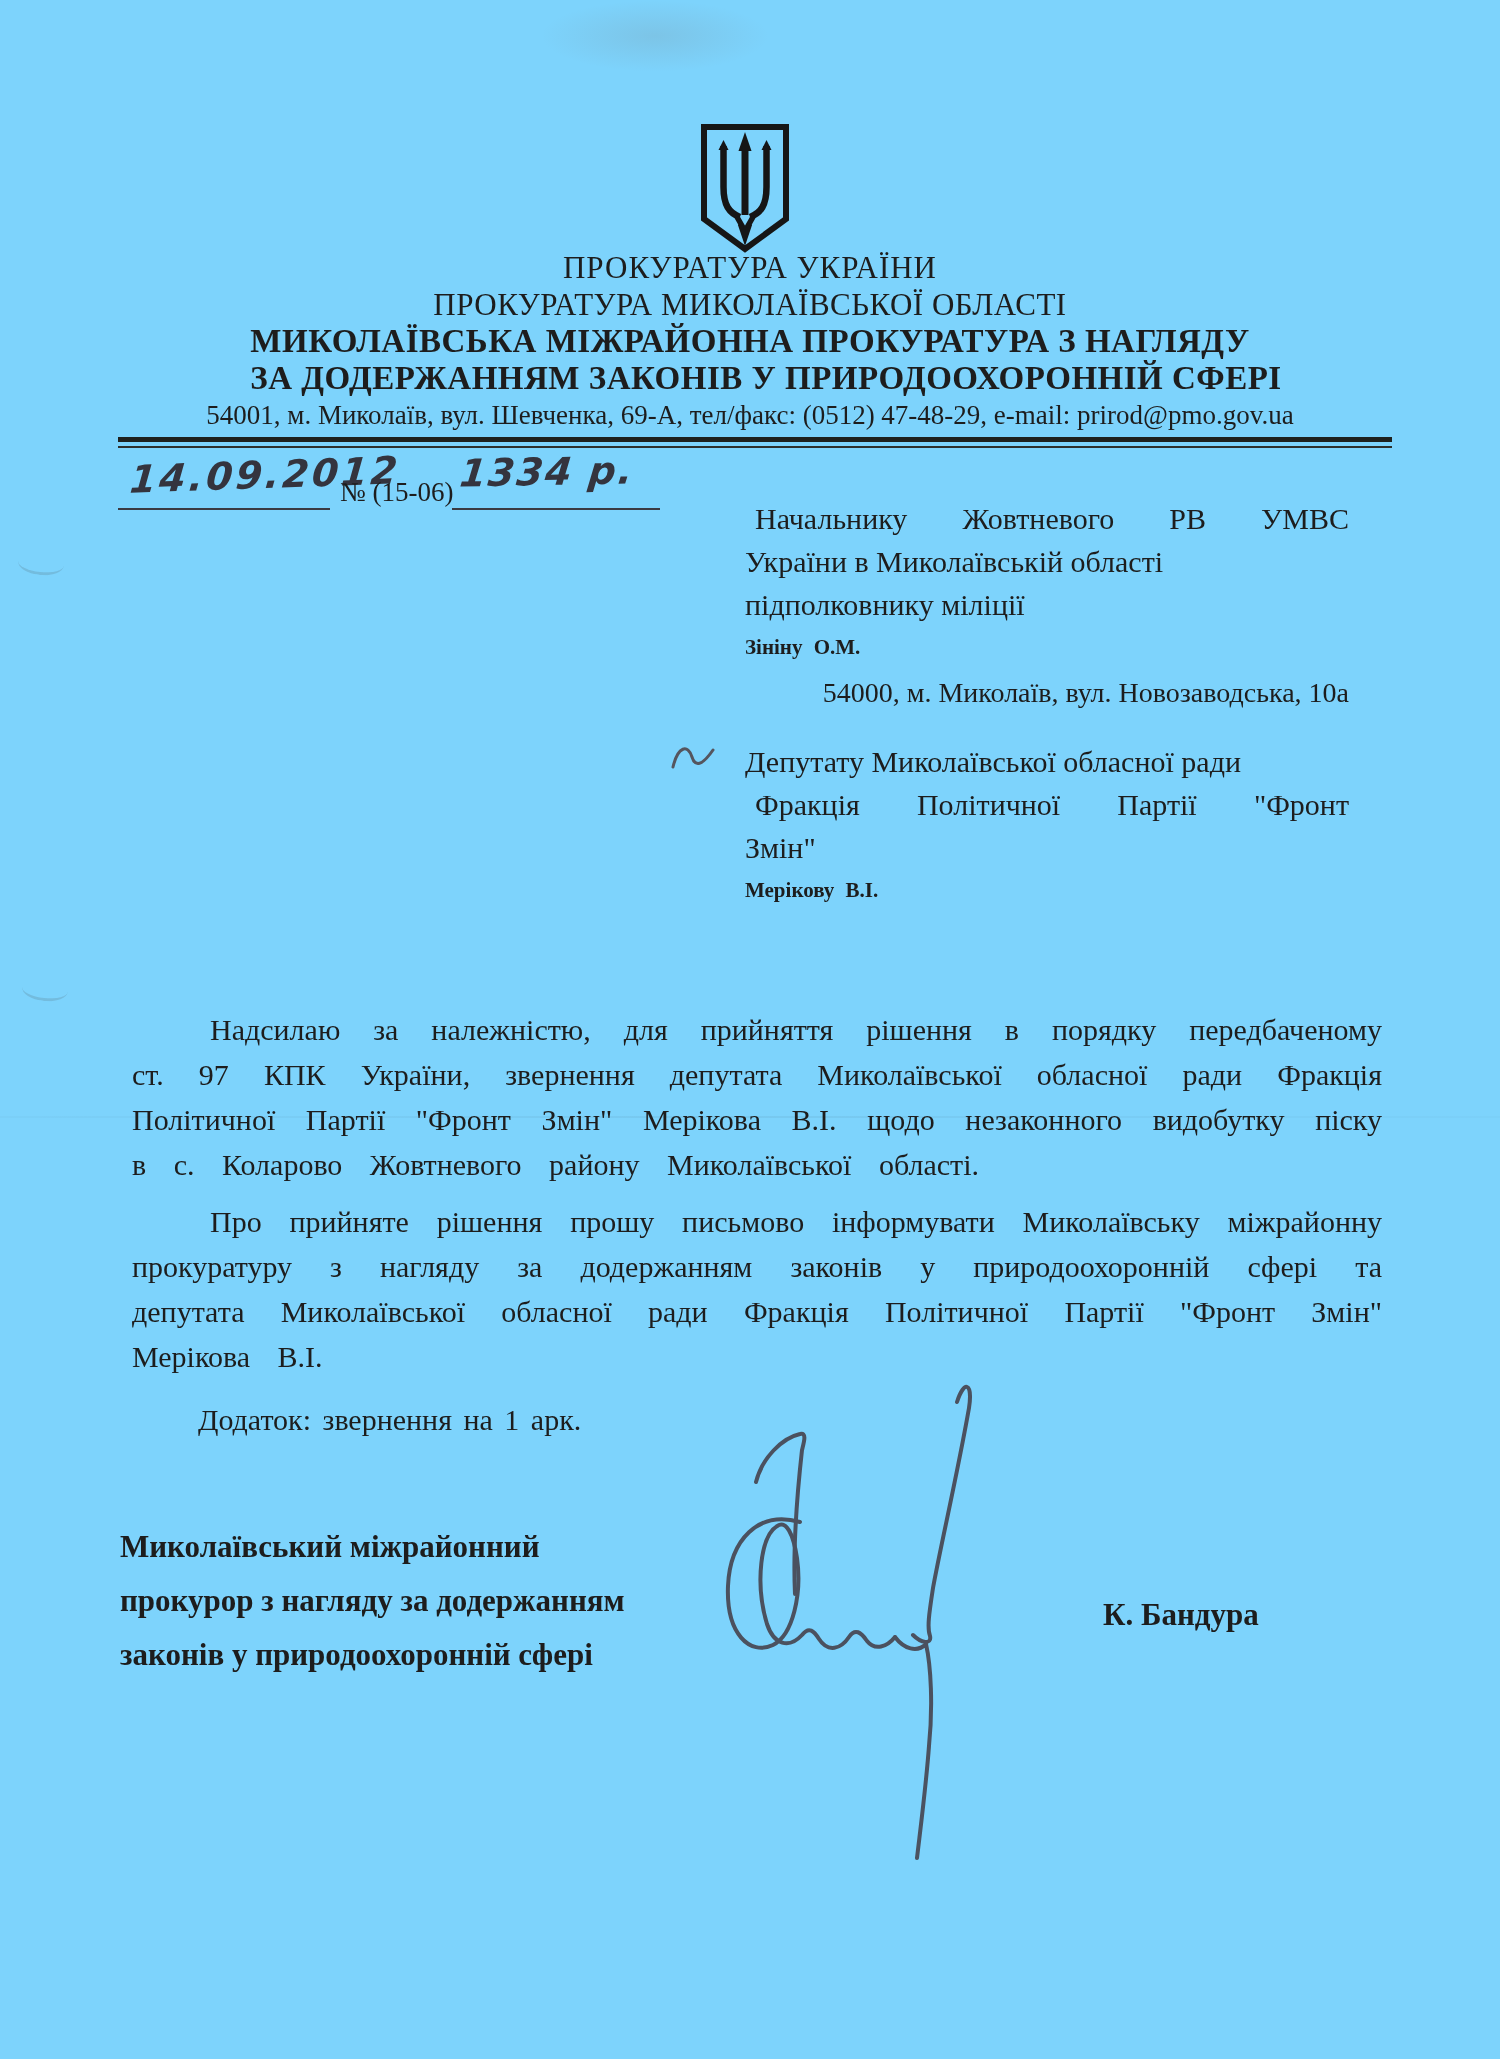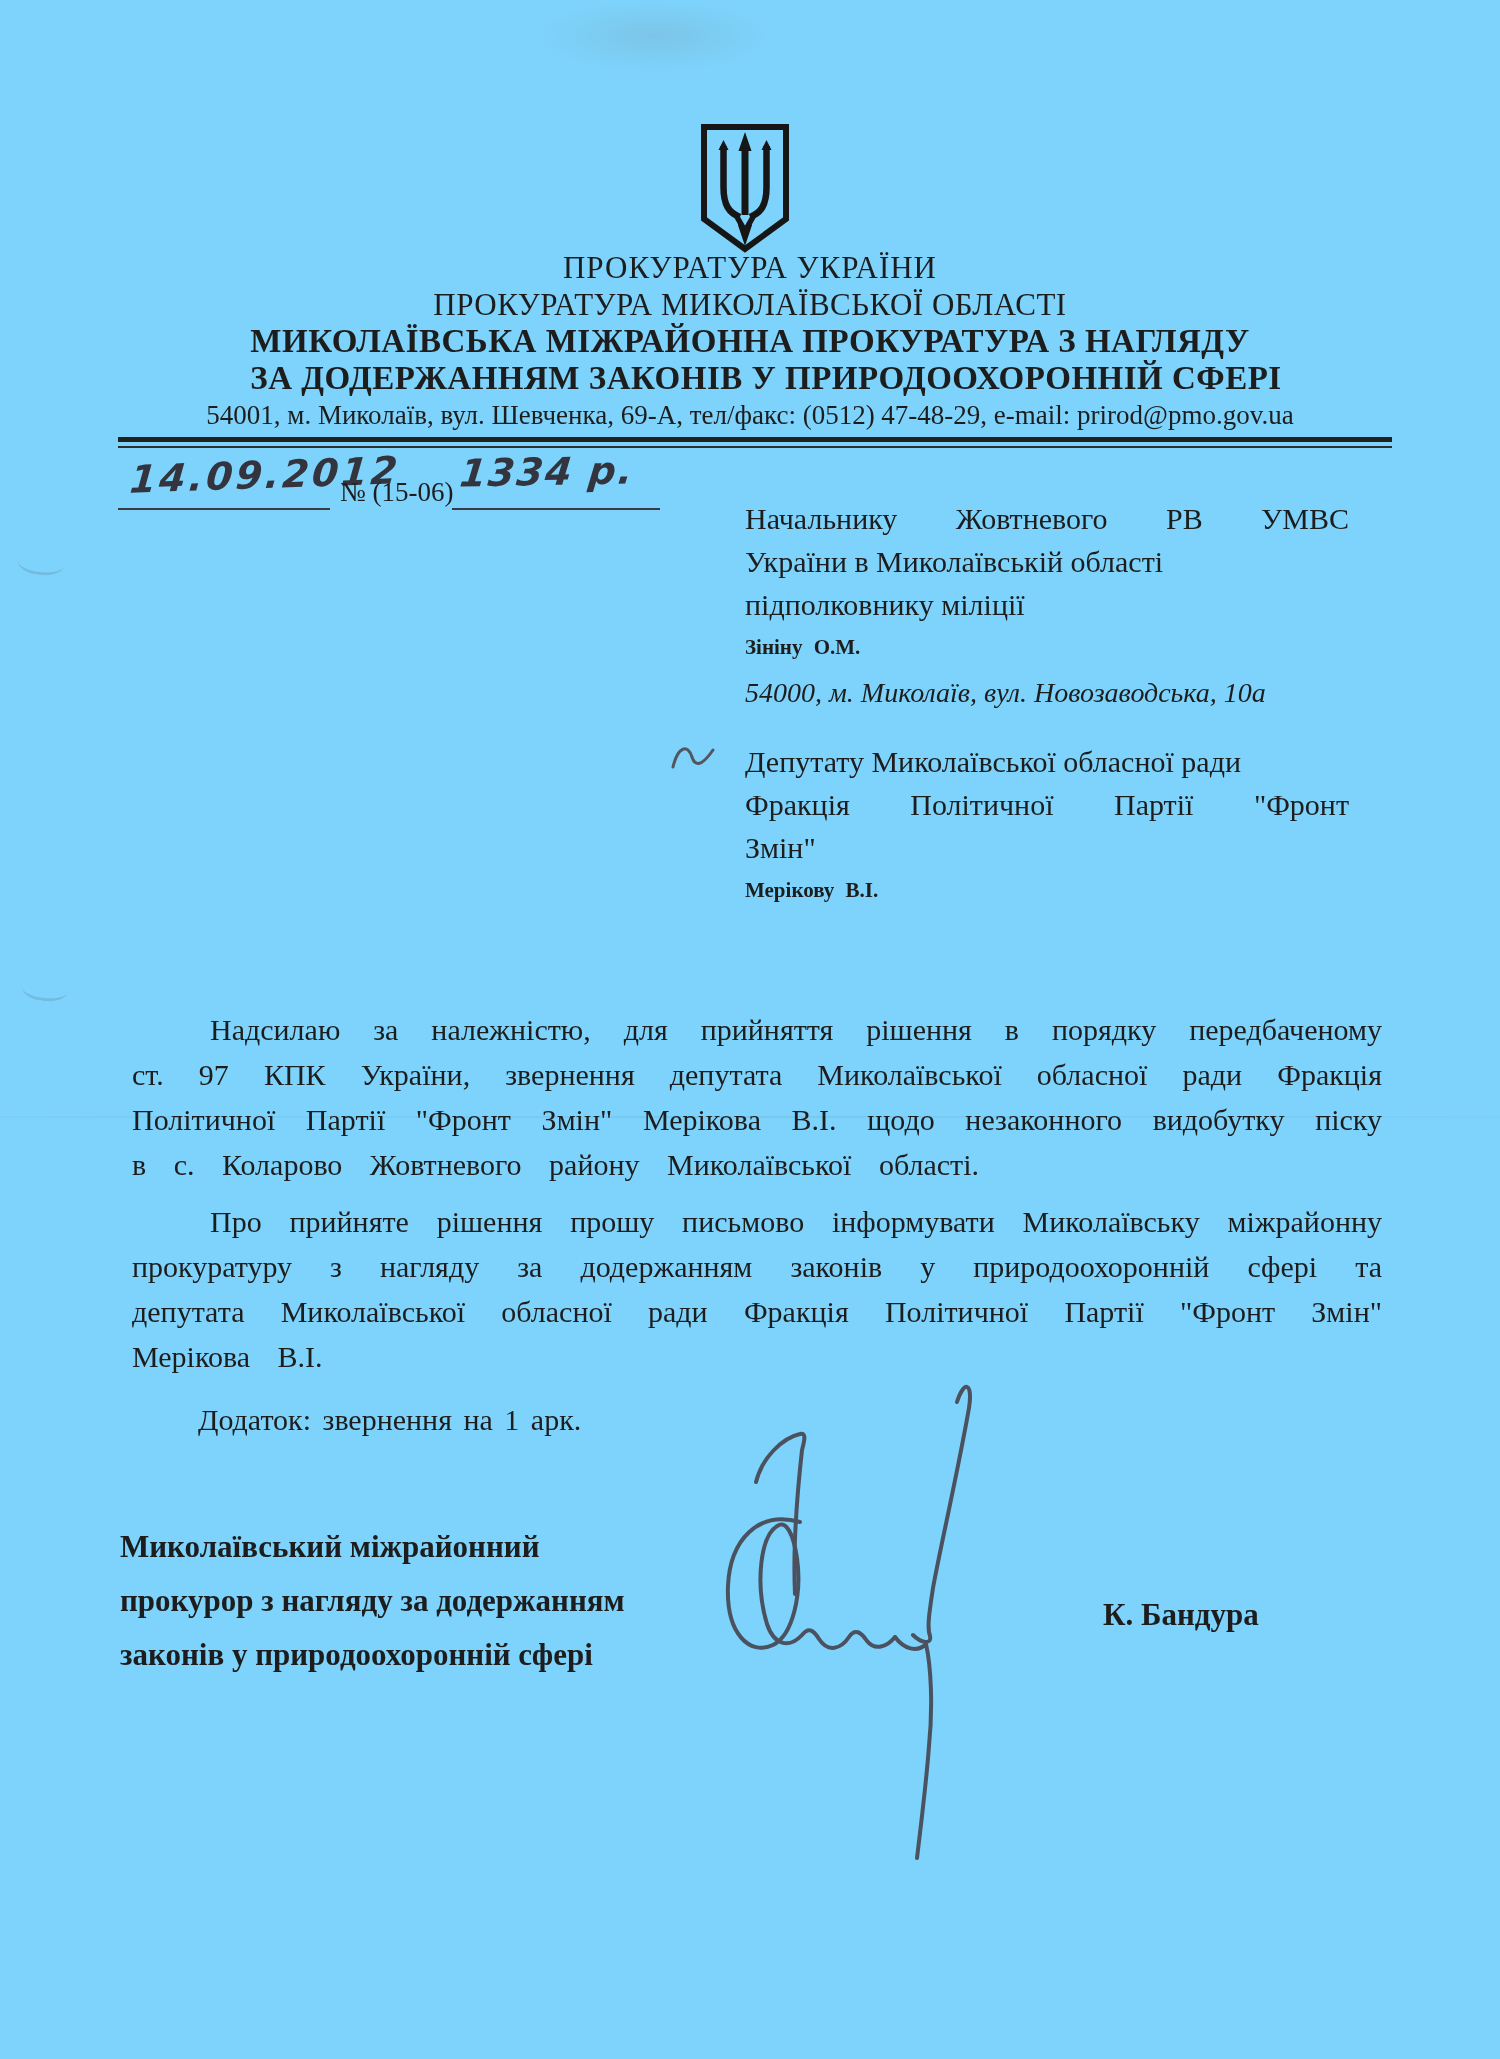--- a/index.html
+++ b/index.html
@@ -27,23 +27,23 @@
   .date-hw{position:absolute;left:130px;top:453px;font-size:38px;letter-spacing:3px;transform:rotate(-2deg) skewX(-7deg);}
   .num-hw{position:absolute;left:460px;top:450px;font-size:38px;letter-spacing:2px;transform:rotate(-1deg) skewX(-7deg);}
   .uline{position:absolute;height:2px;background:#3a3a42;}
   .u1{left:118px;top:508px;width:212px;}
   .u2{left:452px;top:508px;width:208px;}
   .ref-label{position:absolute;left:340px;top:477px;font-size:27px;font-family:Liberation Serif, serif;}
   
   .recipient{position:absolute;left:745px;width:604px;font-size:30px;line-height:43px;}
   .r1{top:497px;}
   .r2{top:740px;}
-  .jl{text-align:justify;text-align-last:justify;}
+  .jl{text-align:justify;text-align-last:justify;margin-left:10px;}
   .rname{font-weight:bold;font-size:21px;word-spacing:6px;}
-  .raddr{font-style:italic;font-size:28px;line-height:48px;}
+  .raddr{font-size:28px;line-height:48px;text-align:right;}
   .squiggle{position:absolute;left:670px;top:740px;width:50px;height:36px;}
   
   .body-text{position:absolute;left:120px;top:995px;width:1274px;font-size:30px;line-height:45px;}
   .par{margin:12px;text-align:justify;text-indent:78px;word-spacing:20px;}
   .attachment{position:absolute;left:198px;top:1403px;font-size:30px;word-spacing:4px;}
   
   .sig-title{position:absolute;left:120px;top:1520px;font-size:31px;font-weight:bold;line-height:54px;white-space:nowrap;}
   .signer{position:absolute;left:1103px;top:1597px;font-size:31px;font-weight:bold;text-align:center;}
   .sig-svg{position:absolute;left:690px;top:1372px;width:360px;height:500px;}
   

